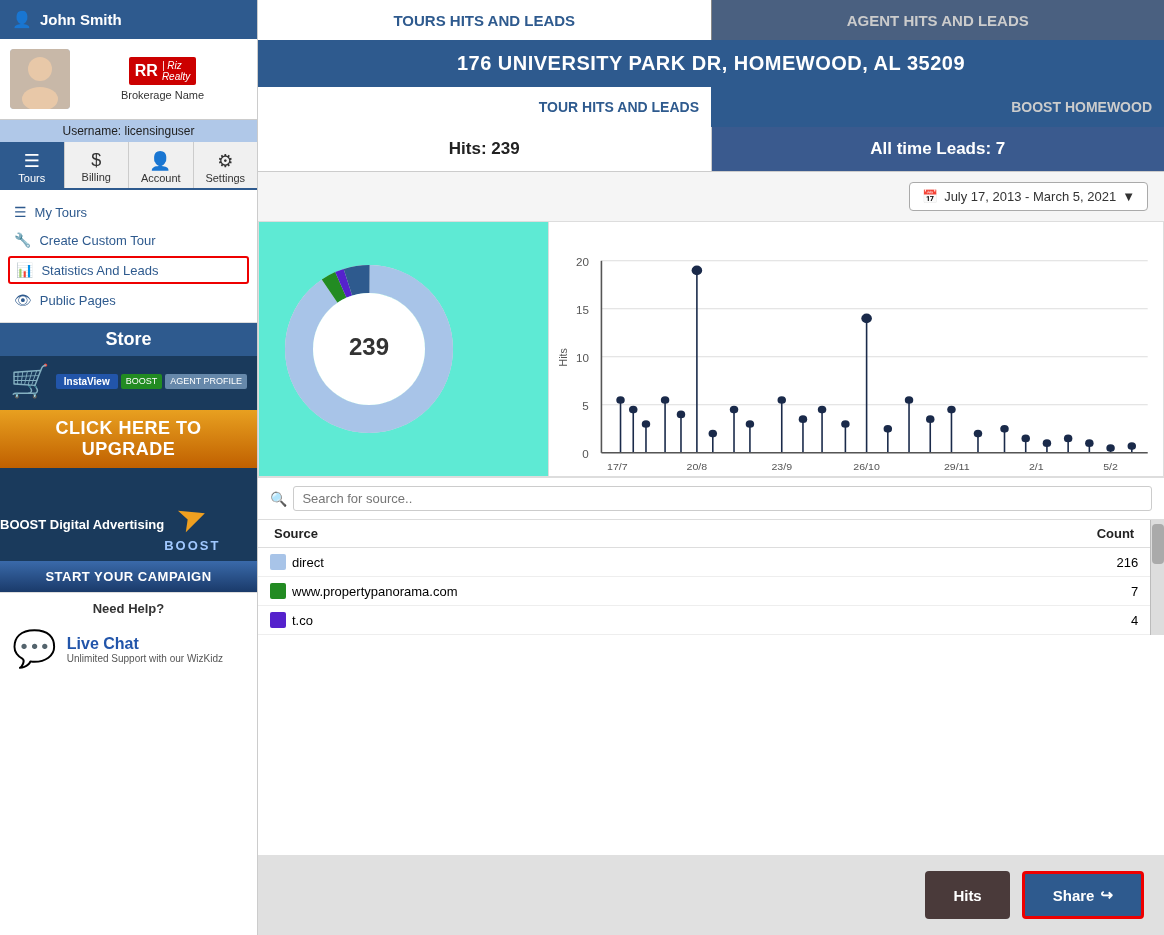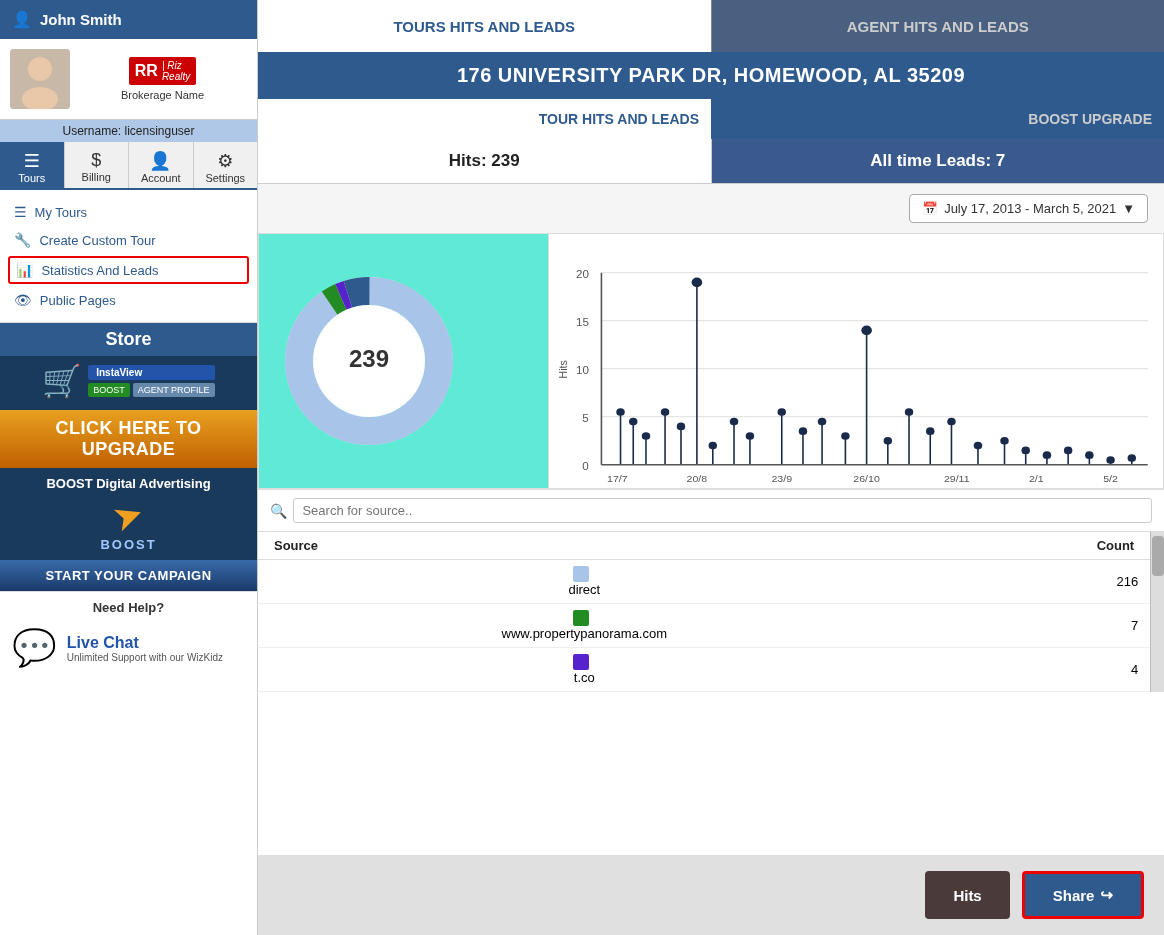--- a/index.html
+++ b/index.html
@@ -123,23 +123,22 @@
       font-size: 18px;
       text-align: center;
       padding: 8px;
       cursor: pointer;
       letter-spacing: 0.5px;
     }
 
     #boost-section {
       background: #1a3a5c;
       display: flex;
-      flex-direction: column;
-      align-items: center;
-      padding: 8px 0 4px;
+      align-items: center;
+      padding: 24px 0 4px;
     }
     .boost-title {
       color: #fff;
       font-size: 13px;
       font-weight: bold;
     }
     .boost-logo-area {
       display: flex;
       flex-direction: column;
       align-items: center;
@@ -196,21 +195,21 @@
       flex: 1;
       display: flex;
       flex-direction: column;
       overflow: hidden;
       background: #e0e0e0;
     }
 
     #top-tabs {
       display: flex;
       background: #b0bdd6;
-      height: 52px;
+      height: 40px;
     }
     .top-tab {
       flex: 1;
       display: flex; align-items: center; justify-content: center;
       font-size: 15px;
       font-weight: bold;
       color: #ccc;
       cursor: pointer;
       background: #4a6080;
       border-right: 1px solid #888;
@@ -361,21 +360,21 @@
       padding: 6px 12px;
       border-bottom: 1px solid #eee;
     }
     .source-color-box {
       display: inline-block;
       width: 16px; height: 16px;
       border-radius: 2px;
       margin-right: 6px;
       vertical-align: middle;
     }
-    .source-cell { display: flex; align-items: center; flex-direction: column; }
+    .source-cell { display: flex; align-items: center; }
 
     #bottom-actions {
       display: flex;
       justify-content: flex-end;
       padding: 16px 20px;
       gap: 12px;
       background: #e0e0e0;
     }
     .back-btn {
       background: #4a3a3a;
@@ -481,21 +480,21 @@
       <span>Public Pages</span>
     </div>
   </div>
 
   <div id="store-section">
     <span>Store</span>
   </div>
   <div id="store-banner">
     <div style="display:flex;align-items:center;gap:6px;margin-bottom:4px;">
       <span style="font-size:32px;color:#f0c060;">🛒</span>
-      <div style="display:flex;flex-direction:column;gap:3px;">
+      <div style="display:flex;flex-direction:row;gap:3px;">
         <div style="background:#2255aa;color:#fff;font-size:10px;padding:2px 8px;border-radius:2px;font-weight:bold;">InstaView</div>
         <div style="display:flex;gap:3px;">
           <div style="background:#228b22;color:#fff;font-size:9px;padding:2px 5px;border-radius:2px;">BOOST</div>
           <div style="background:#6688aa;color:#fff;font-size:9px;padding:2px 5px;border-radius:2px;">AGENT PROFILE</div>
         </div>
       </div>
     </div>
   </div>
   <div id="upgrade-btn">CLICK HERE TO UPGRADE</div>
 
@@ -531,21 +530,21 @@
     </div>
   </div>
 
   <div id="address-bar">176 UNIVERSITY PARK DR, HOMEWOOD, AL 35209</div>
 
   <div id="sub-tabs">
     <div class="sub-tab active">
       <span>TOUR HITS AND LEADS</span>
     </div>
     <div class="sub-tab">
-      <span>BOOST UPGRADE</span>
+      <span>BOOST HOMEWOOD</span>
     </div>
   </div>
 
   <div id="hits-leads-row">
     <div class="hits-cell">Hits: 239</div>
     <div class="leads-cell">All time Leads: 7</div>
   </div>
 
   <div id="date-filter-row">
     <div class="date-filter-btn">

